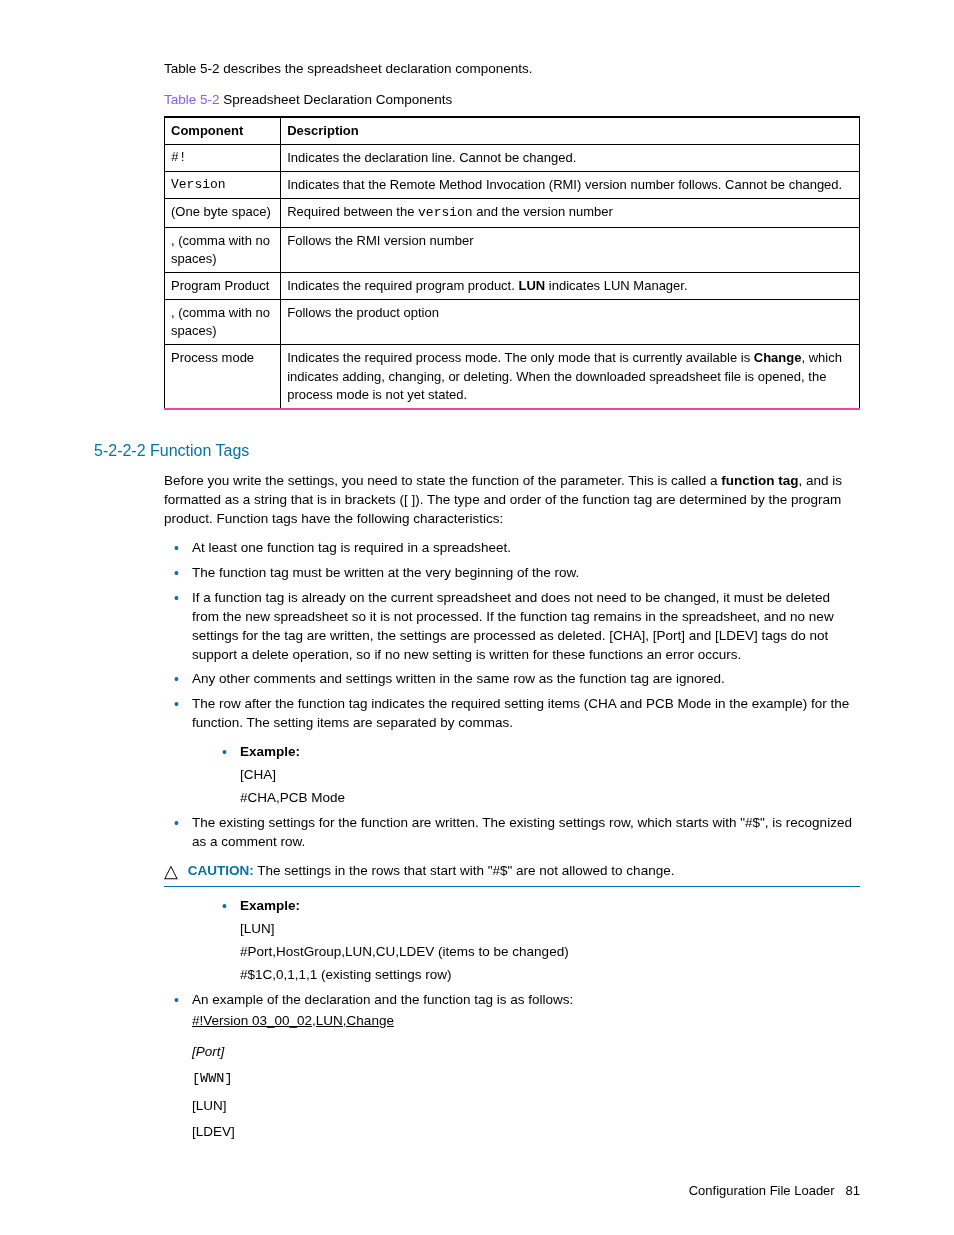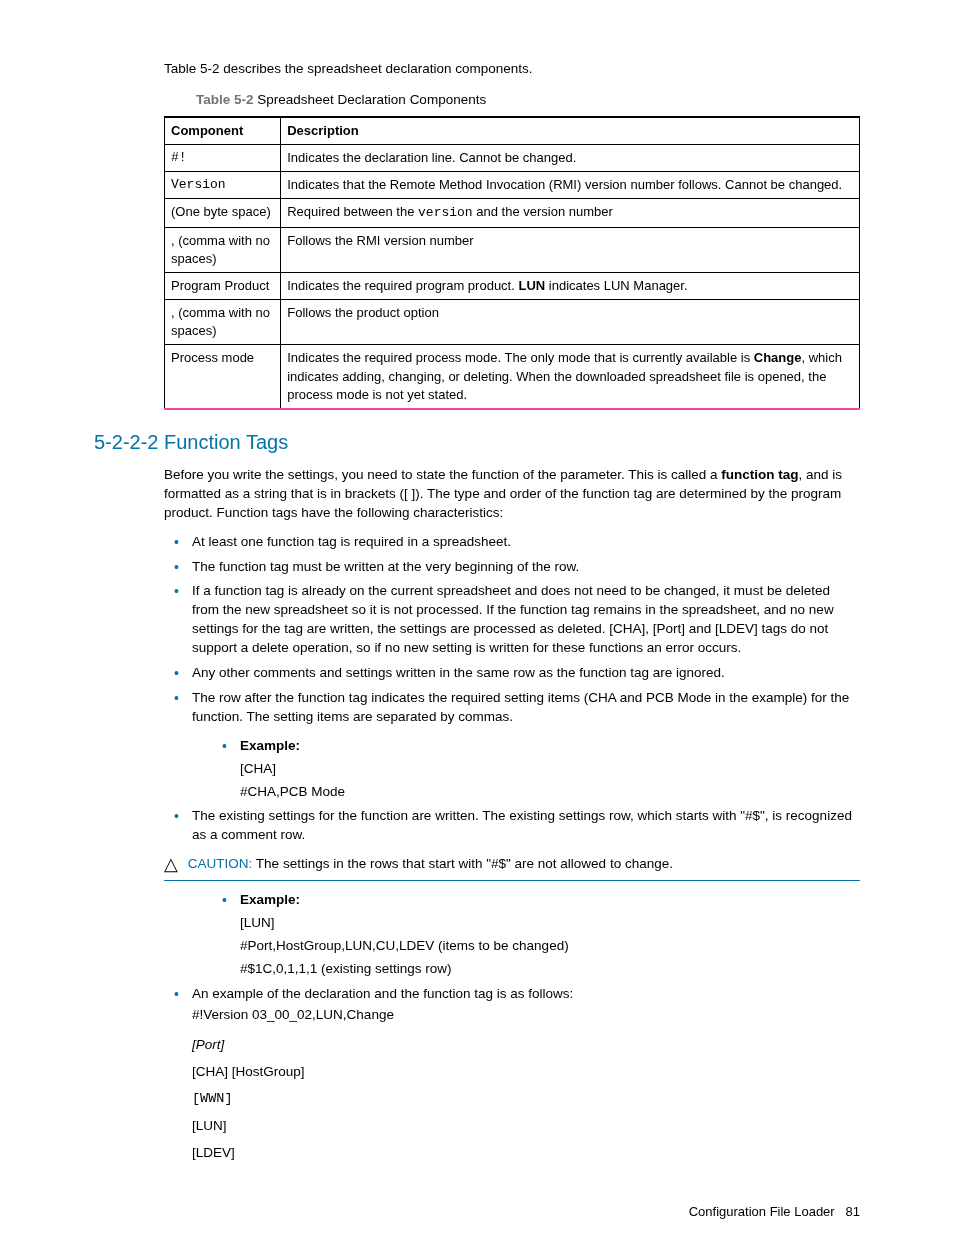--- a/index.html
+++ b/index.html
@@ -13,29 +13,28 @@
     width: 954px;
     box-sizing: border-box;
   }
   .intro {
     margin: 0 0 8px 70px;
   }
   .table-caption {
     margin: 12px 0 6px 70px;
   }
   .table-caption .ref {
-    color: #737373;
-    font-weight: bold;
-    margin-left: 32px;
+    color: #8b5cf6;
+    font-weight: normal;
   }
   table {
     border-collapse: collapse;
     width: calc(100% - 70px);
     margin-left: 70px;
-    margin-bottom: 18px;
+    margin-bottom: 30px;
   }
   table th, table td {
     border: 1px solid #000;
     padding: 4px 6px;
     text-align: left;
     vertical-align: top;
     font-size: 13px;
   }
   table th {
     font-weight: bold;
@@ -44,21 +43,21 @@
   table tr:last-child td {
     border-bottom: 2px solid #ec4899;
   }
   .mono {
     font-family: "Courier New", monospace;
     font-size: 13px;
   }
   h2.section {
     color: #0073a8;
     font-weight: normal;
-    font-size: 20px;
+    font-size: 16px;
     margin: 18px 0 10px 0;
   }
   .body-p {
     margin: 0 0 10px 70px;
   }
   ul.bullets {
     margin: 0 0 10px 70px;
     padding-left: 28px;
   }
   ul.bullets > li {
@@ -85,21 +84,21 @@
     align-items: flex-start;
     gap: 10px;
   }
   .caution-icon {
     font-size: 18px;
     line-height: 1;
     flex-shrink: 0;
   }
   .caution-text .label {
     color: #0073a8;
-    font-weight: normal;
+    font-weight: bold;
   }
   .footer {
     text-align: right;
     margin-top: 40px;
     font-size: 13px;
   }
   .bold { font-weight: bold; }
   .decl-lines p {
     margin: 4px 0 4px 98px;
   }
@@ -195,23 +194,22 @@
         <p class="example-line">#Port,HostGroup,LUN,CU,LDEV (items to be changed)</p>
         <p class="example-line">#$1C,0,1,1,1 (existing settings row)</p>
       </div>
   </li>
 </ul>
 
 <ul class="bullets">
   <li>
     <span>An example of the declaration and the function tag is as follows:</span>
     <div id="decllines" class="decl-lines" style="margin-left:0;">
-        <p style="margin: 2px 0px 8px;">#!Version 03_00_02,LUN,Change</p>
+        <p style="margin: 2px 0px 8px; text-decoration: underline;">#!Version 03_00_02,LUN,Change</p>
         <p style="margin: 12px 0px 8px; font-style: italic;">[Port]</p>
-        <p style="margin: 4px 0px 8px;">[CHA] [HostGroup]</p>
         <p style="margin: 4px 0px 8px; font-family: Liberation Mono, monospace;">[WWN]</p>
         <p style="margin: 4px 0px 8px;">[LUN]</p>
         <p style="margin: 4px 0px 8px;">[LDEV]</p>
       </div>
   </li>
 </ul>
 
 <div class="footer">
   <span>Configuration File Loader</span>&nbsp;&nbsp;&nbsp;<span>81</span>
 </div>

